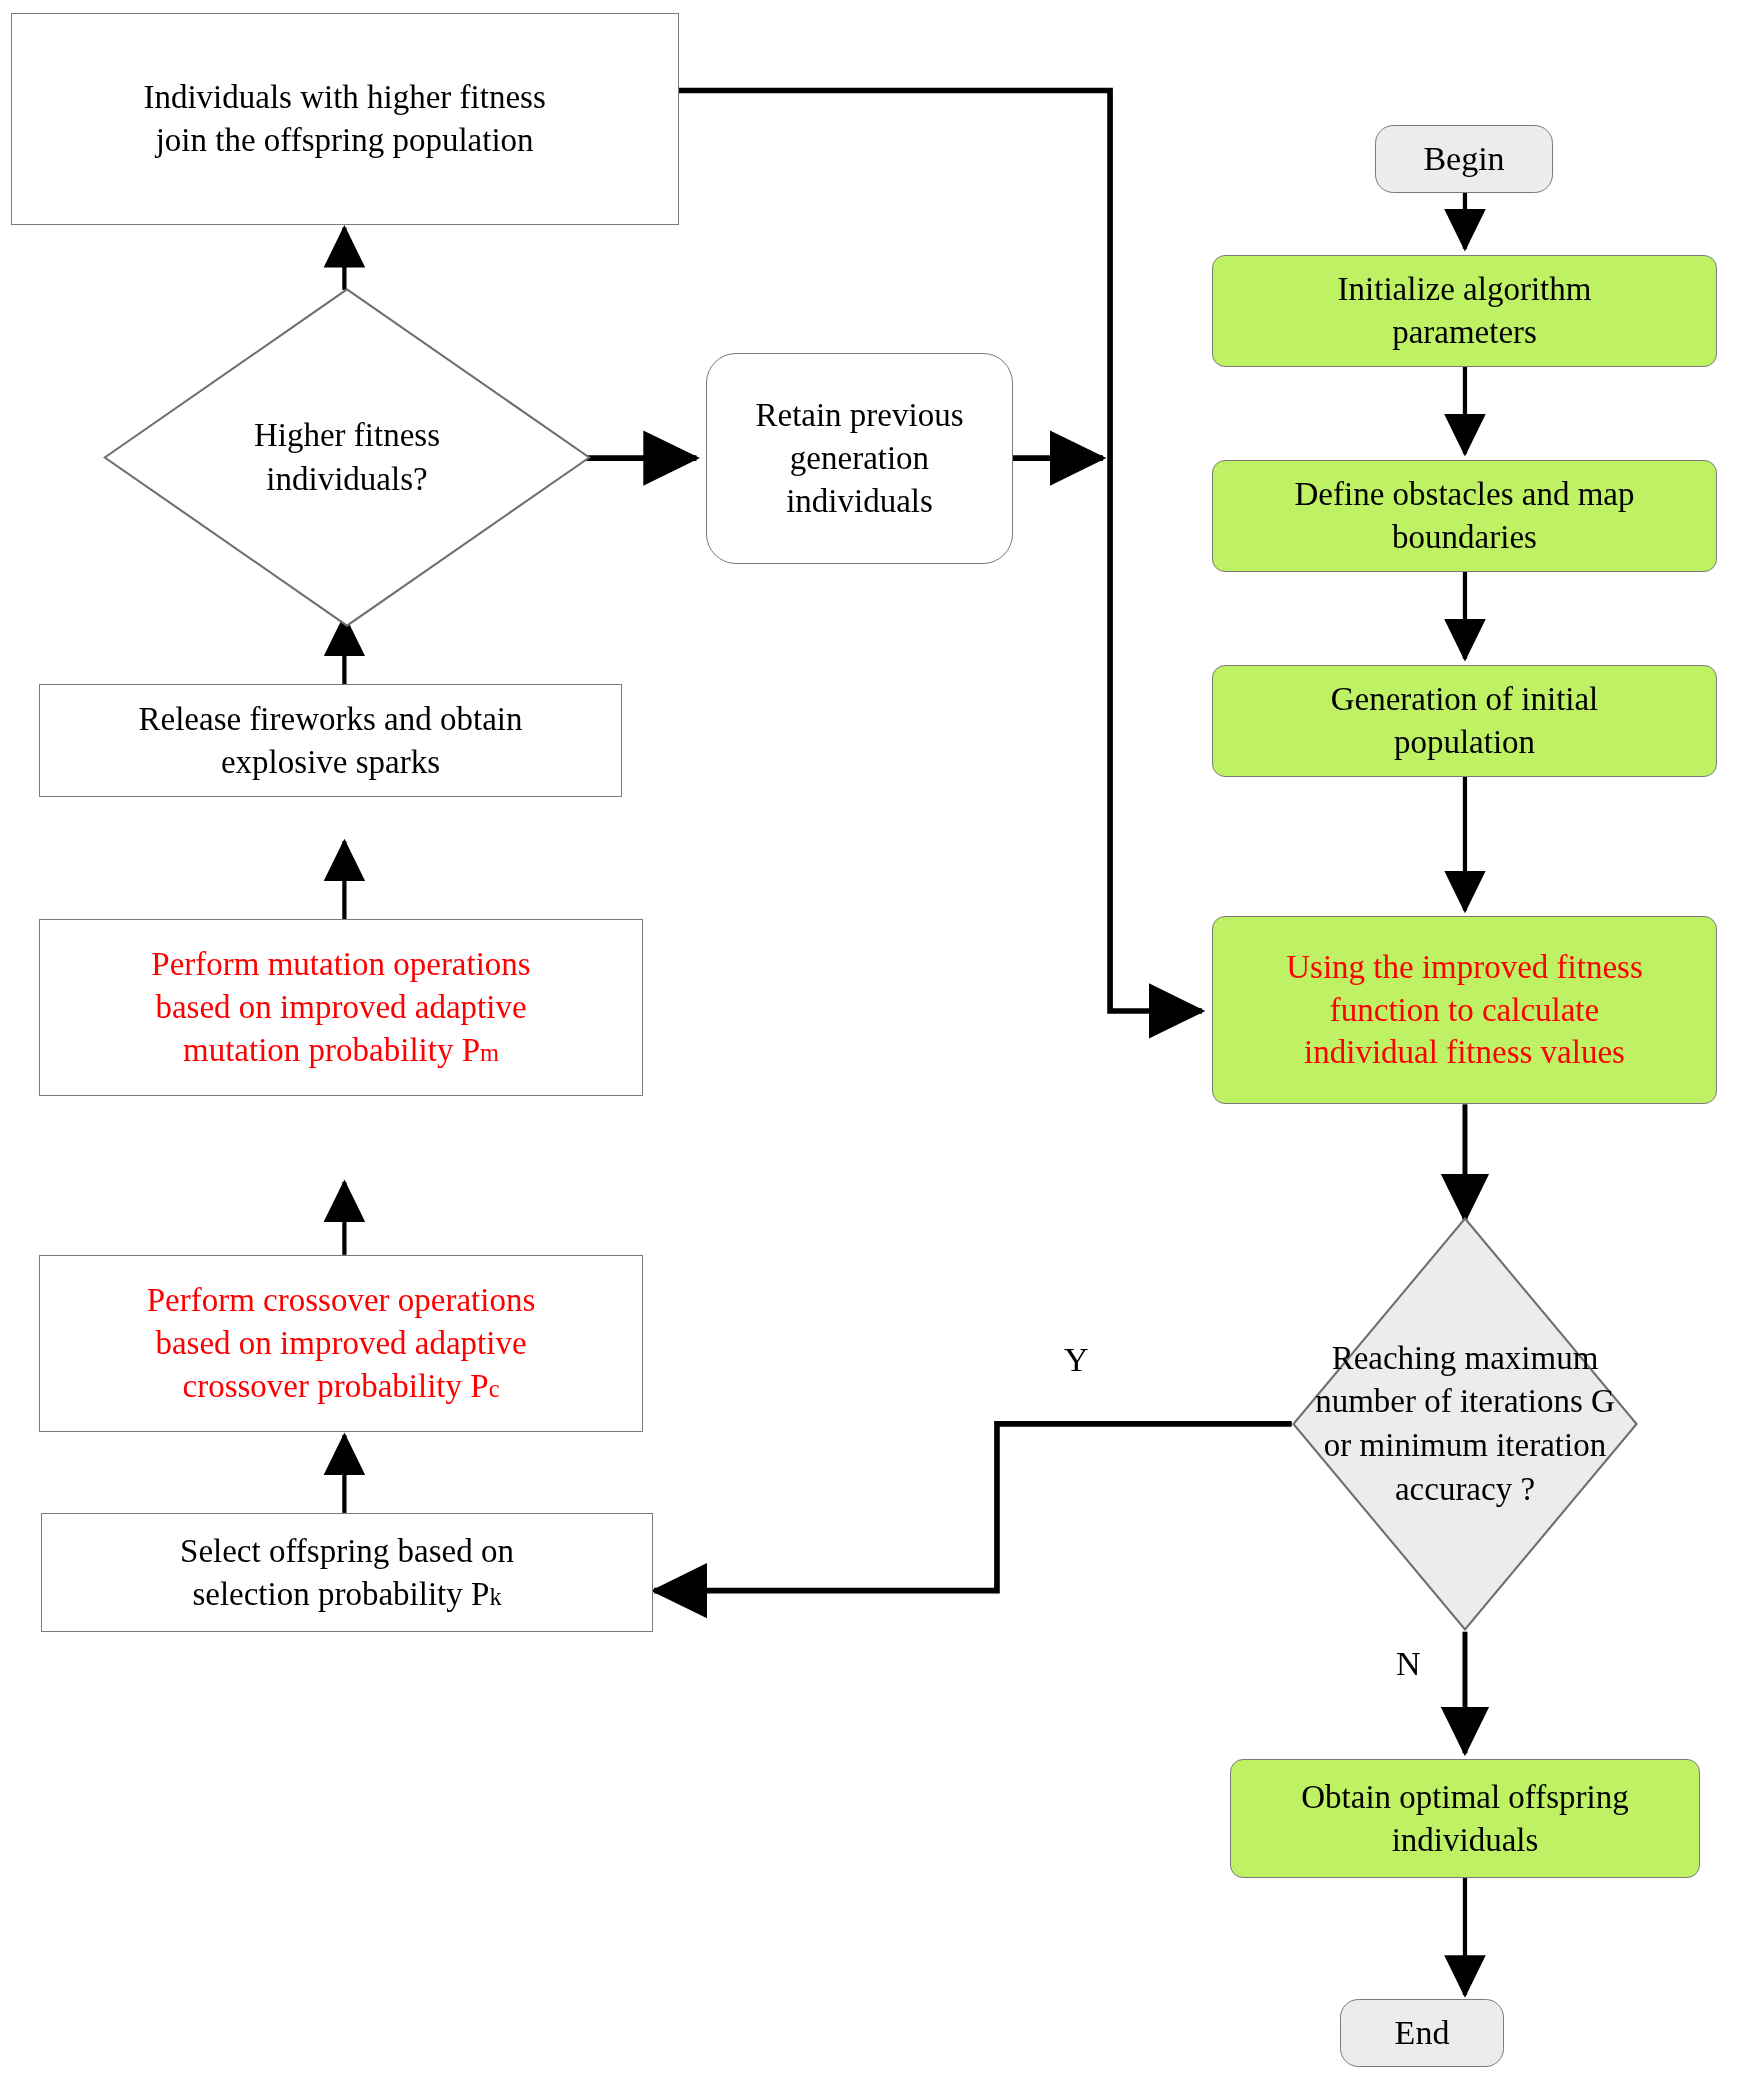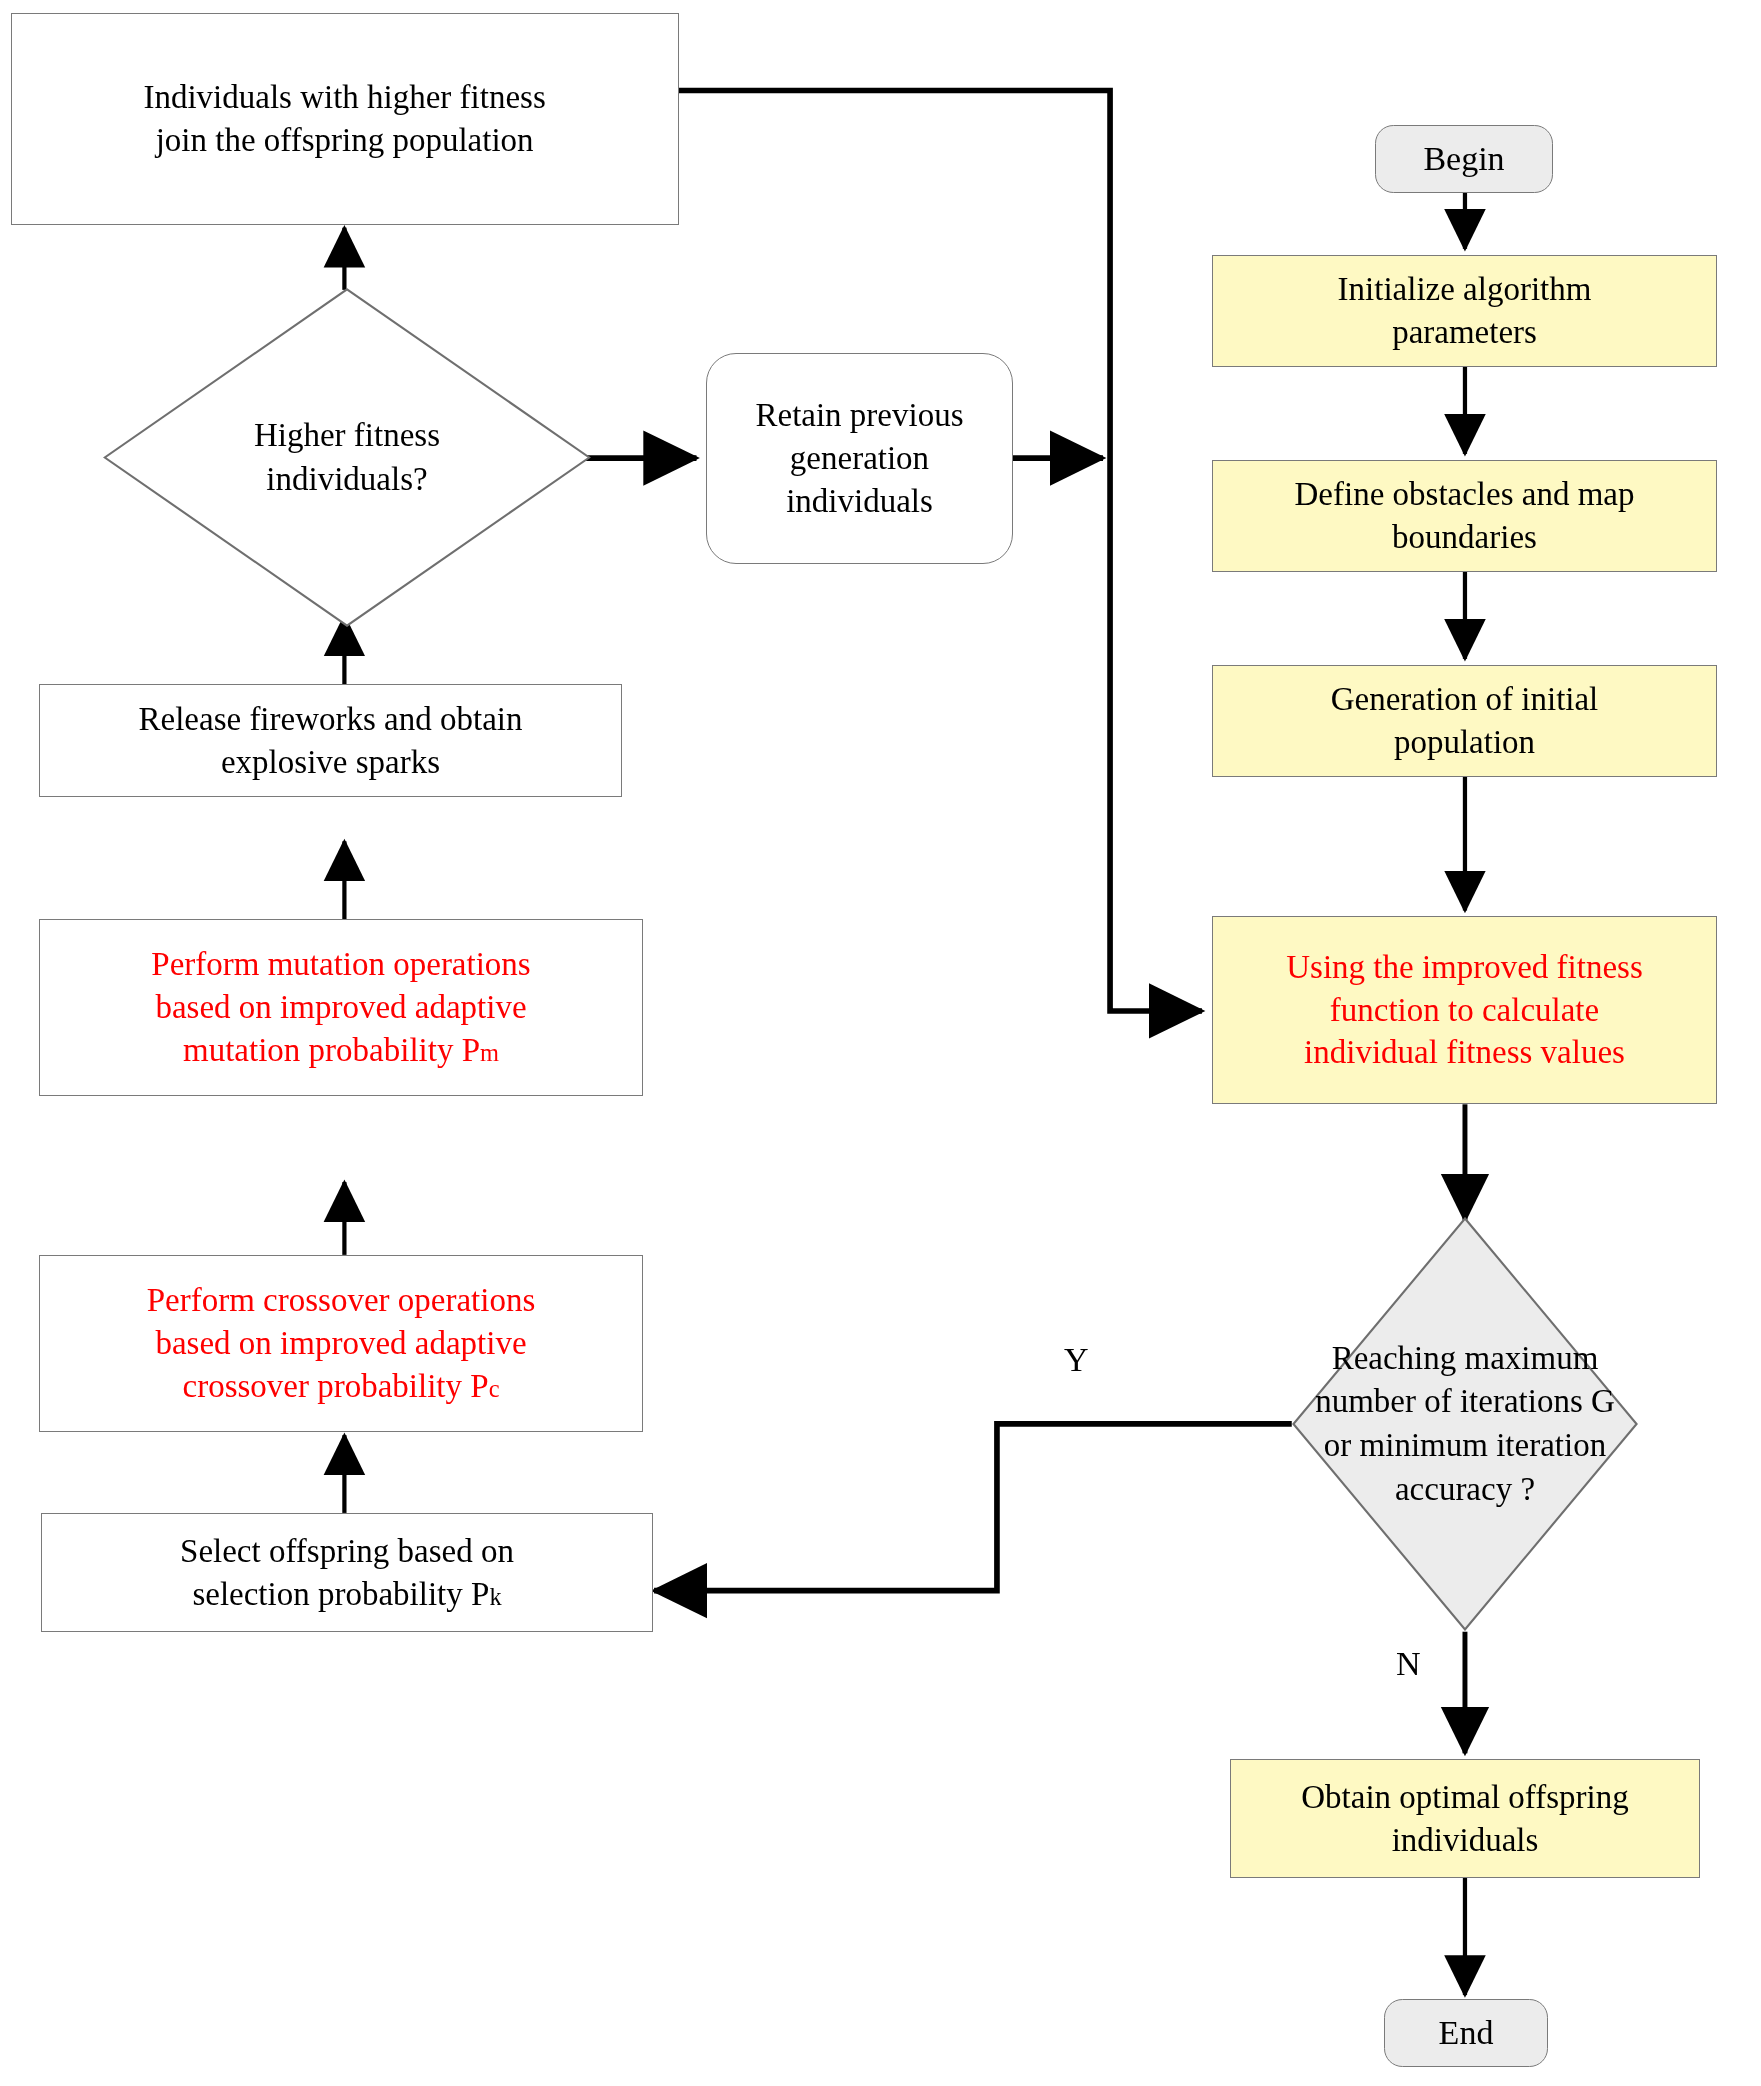--- a/index.html
+++ b/index.html
@@ -23,21 +23,21 @@
     line-height:1.30;
     font-size:33px;
     color:#000000;
     padding:5px 10px;
     white-space:pre-line;
   }
   .rect{
     border:1.4px solid #7a7a7a;
     background:#ffffff;
   }
-  .rect.shaded{ background:#fef9c3; }
+  .rect.shaded{ background:#bef264;border-radius:13px; }
   .rounded{
     border:1.4px solid #7a7a7a;
     background:#ececec;
     border-radius:18.4px;
   }
   .red{ color:#fe0000; }
 
   .diamond{
     position:absolute;
     display:flex;
@@ -207,21 +207,21 @@
 number of iterations G
 or minimum iteration
 accuracy ?</span>
   </div>
 
   <div class="node rect shaded" style="left:1230px; top:1759px; width:470px; height:119px;">
     <span>Obtain optimal offspring
 individuals</span>
   </div>
 
-  <div class="node rounded" style="left:1384px; top:1999px; width:164px; height:68px; font-size:34px;">
+  <div class="node rounded" style="left:1340px; top:1999px; width:164px; height:68px; font-size:34px;">
     <span>End</span>
   </div>
 
   <div class="edge-label" style="left:1064px; top:1343px;">Y</div>
 
   <div class="edge-label" style="left:1396px; top:1647px;">N</div>
 
 </div>
 
 

